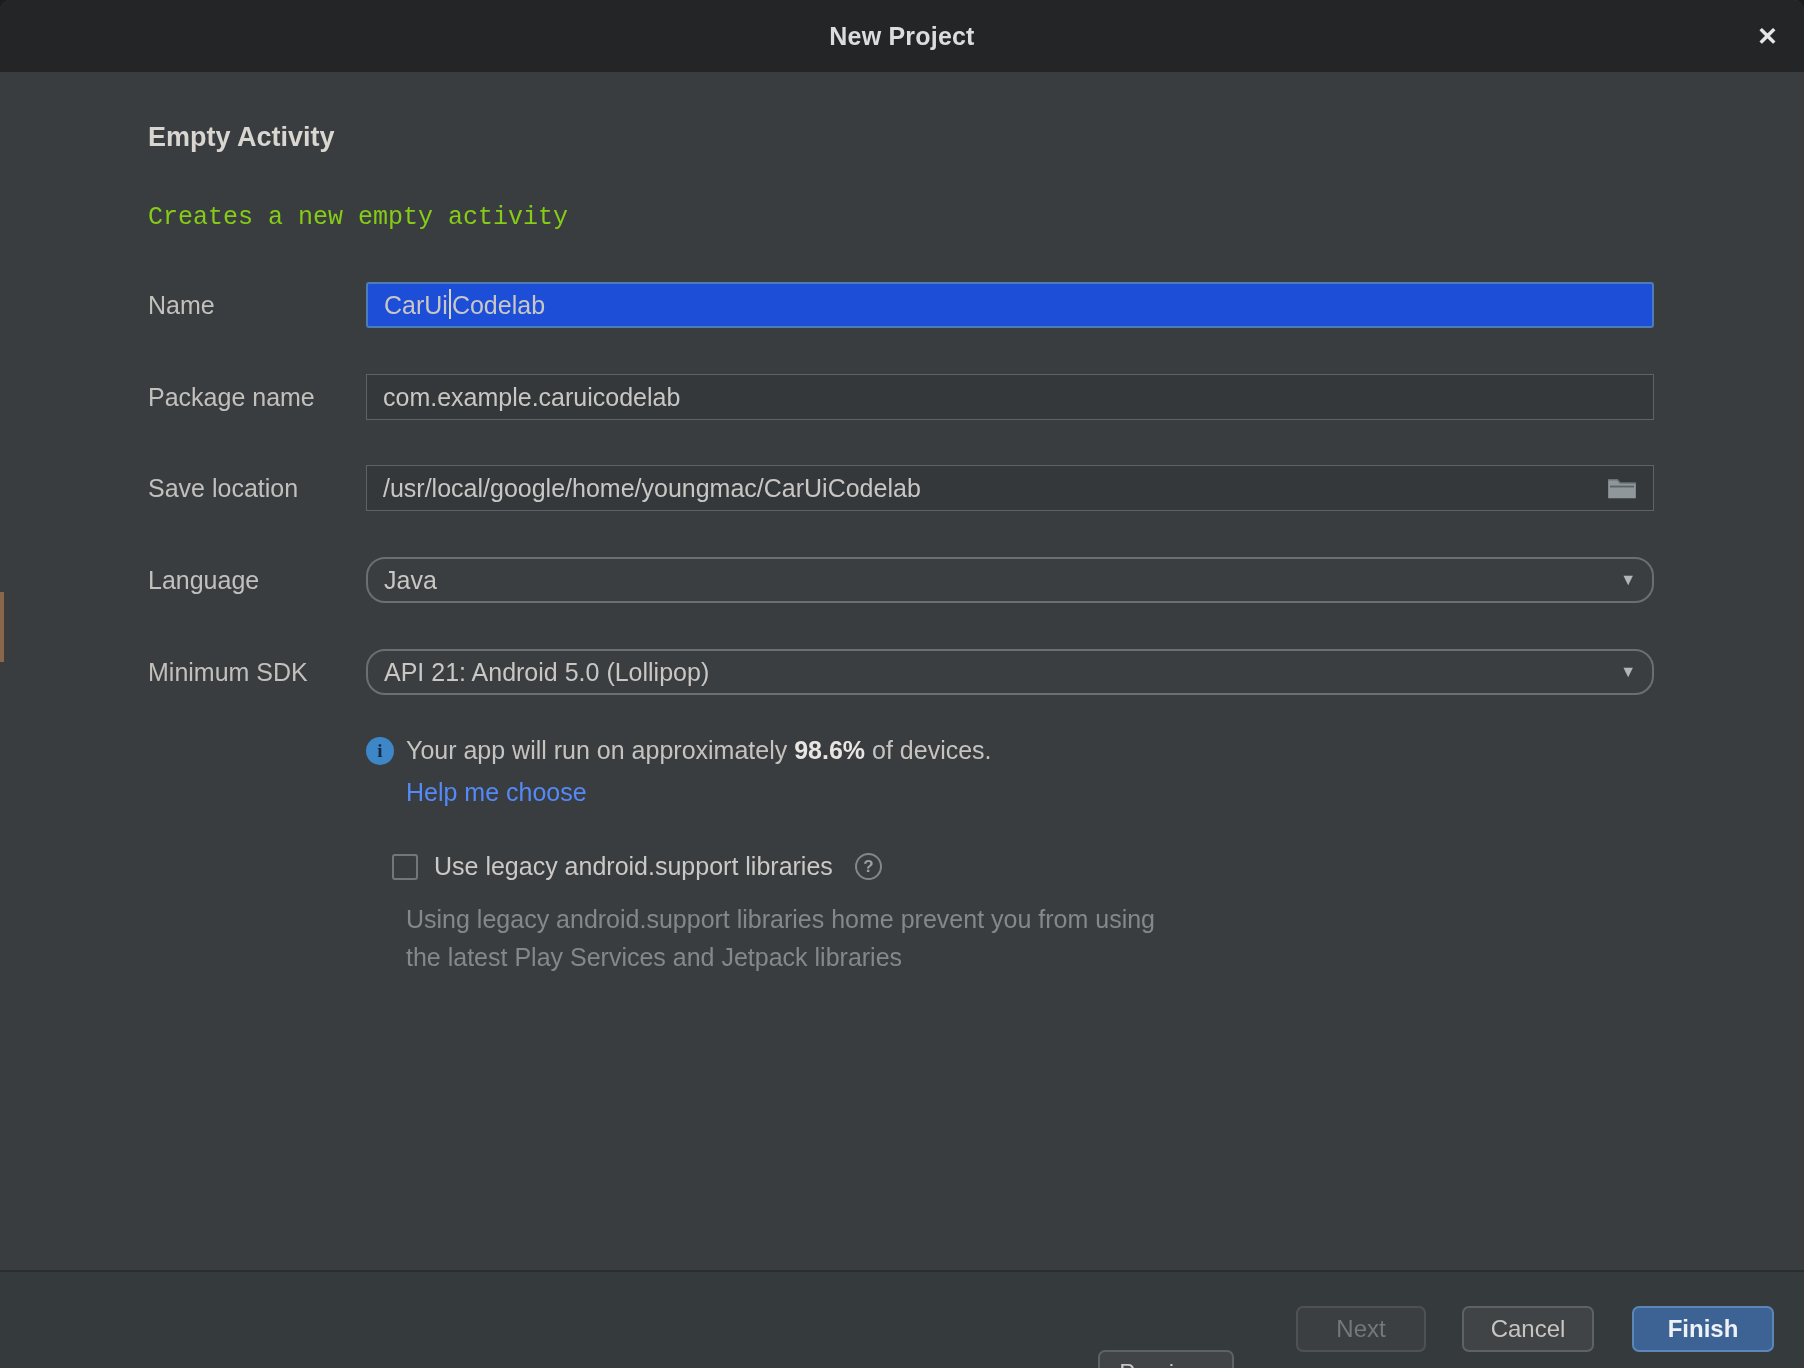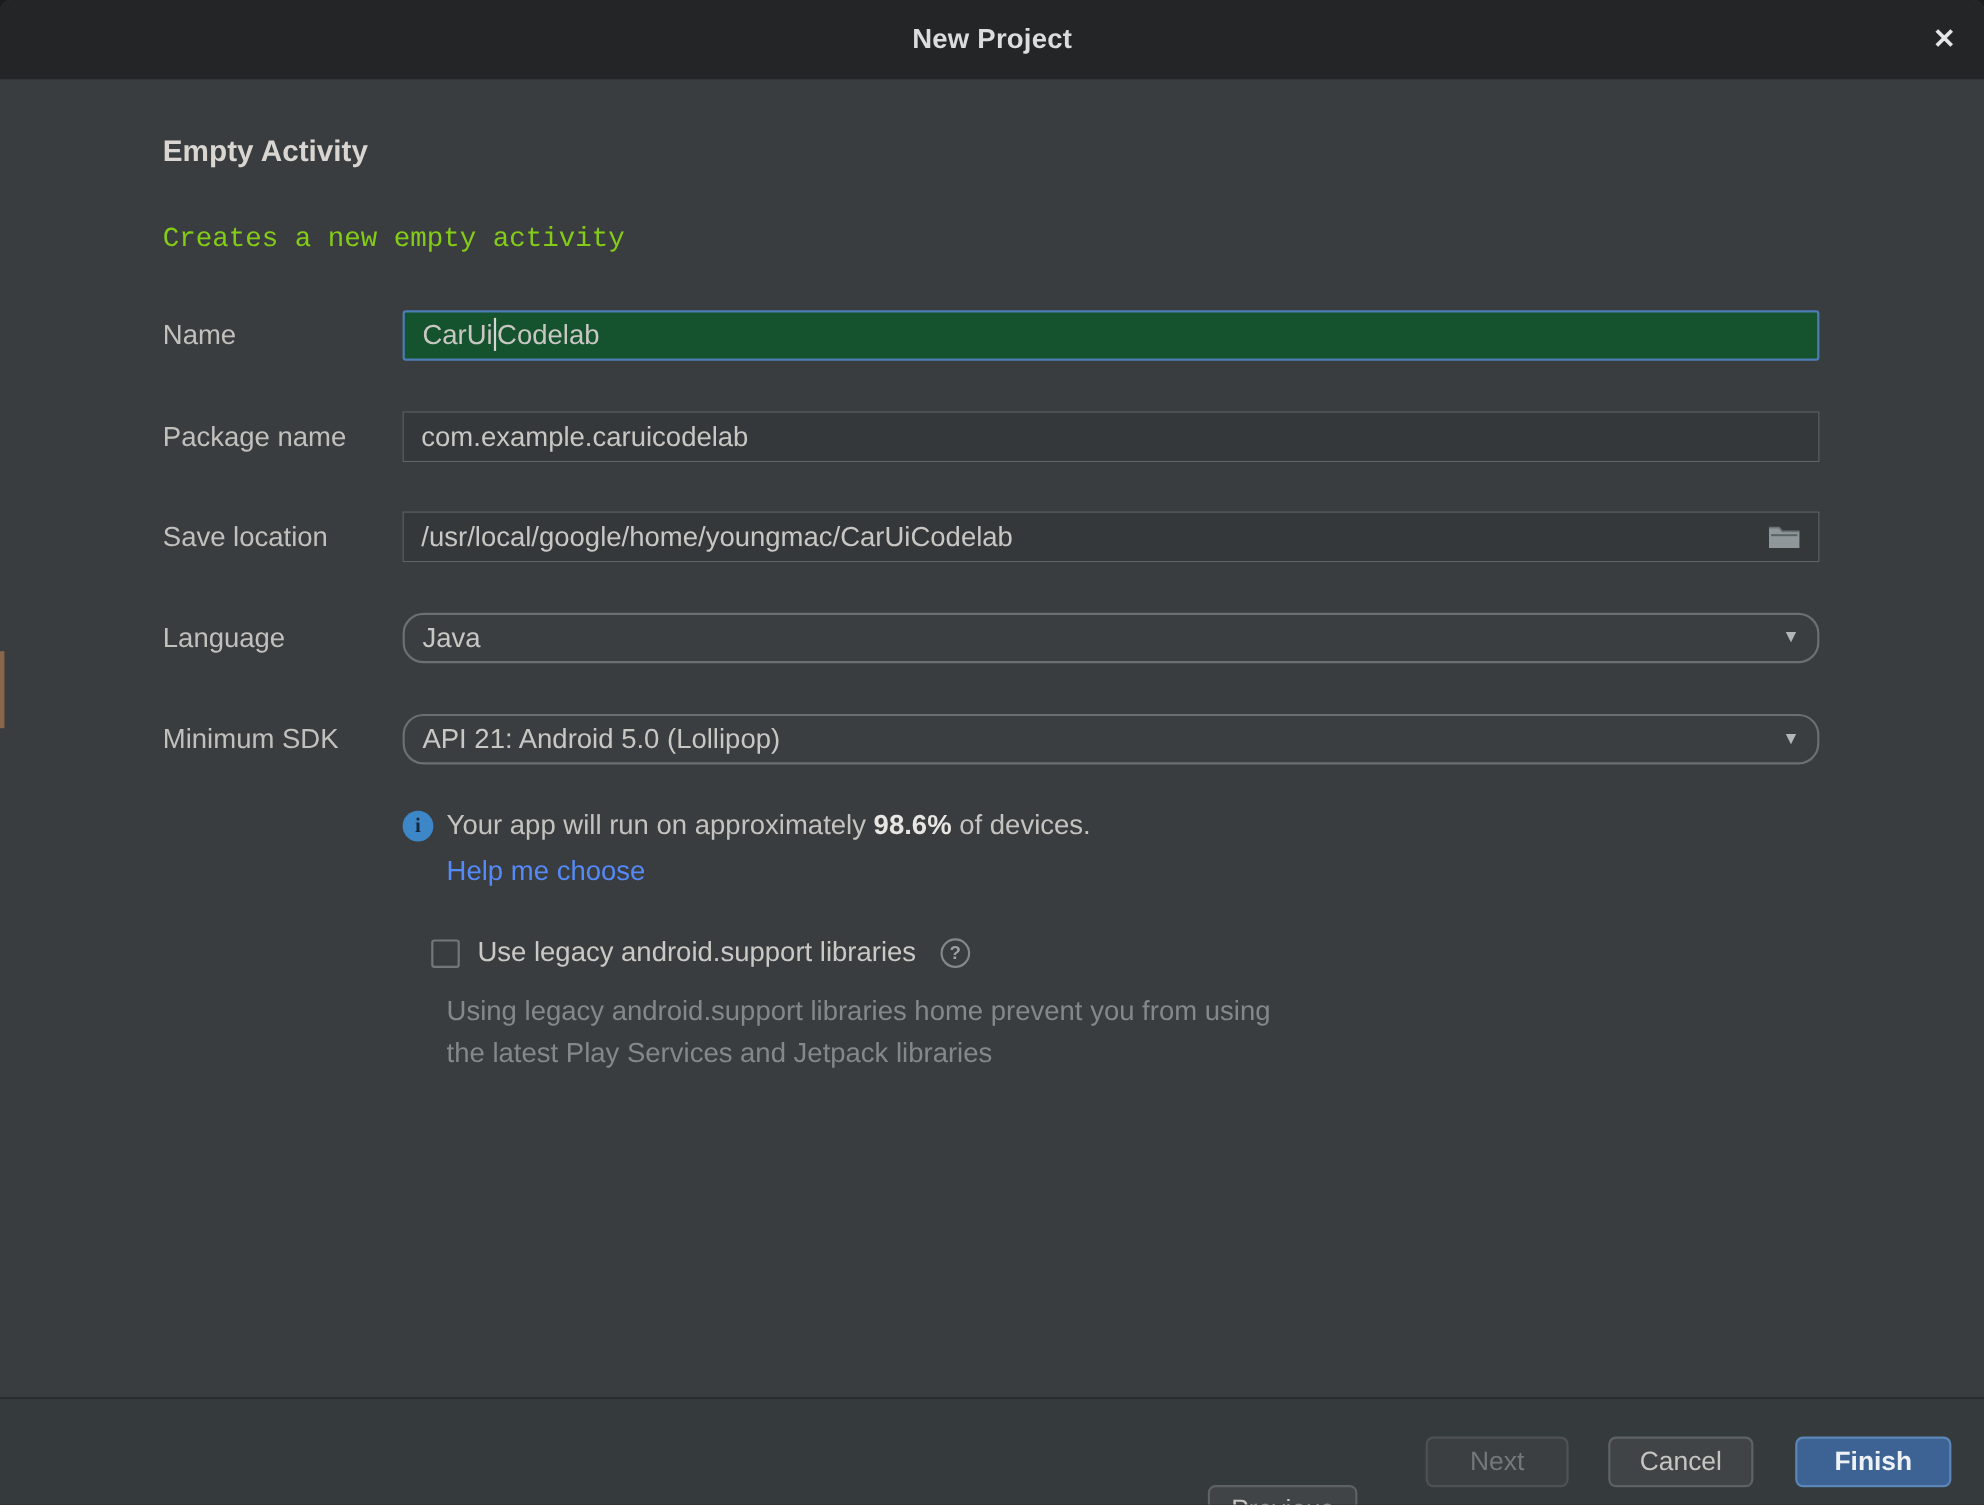--- a/index.html
+++ b/index.html
@@ -35,21 +35,21 @@
   }
   .field {
     position:absolute; left:366px; width:1288px; height:46px;
     display:flex; align-items:center;
     padding:0 16px;
     font-size:25px; color:#c9c7c4;
     background:#34383b;
     border:1px solid #5f6366;
   }
   .field.focused {
-    border:2px solid #4d7db5; border-radius:3px; background:#14532d;
+    border:2px solid #4d7db5; border-radius:3px; background:#1d4ed8;
   }
   .combo {
     background:#3a3e41; border:2px solid #6b6f72; border-radius:19px;
   }
   .caret {
     display:inline-block; width:2px; height:30px; background:#d6d6d6;
     vertical-align:middle; margin:0 1px; position:relative; top:-1px;
   }
   .field .trailing { margin-left:auto; display:flex; align-items:center; }
   .combo-arrow { font-size:16px; color:#b3b6b8; }

